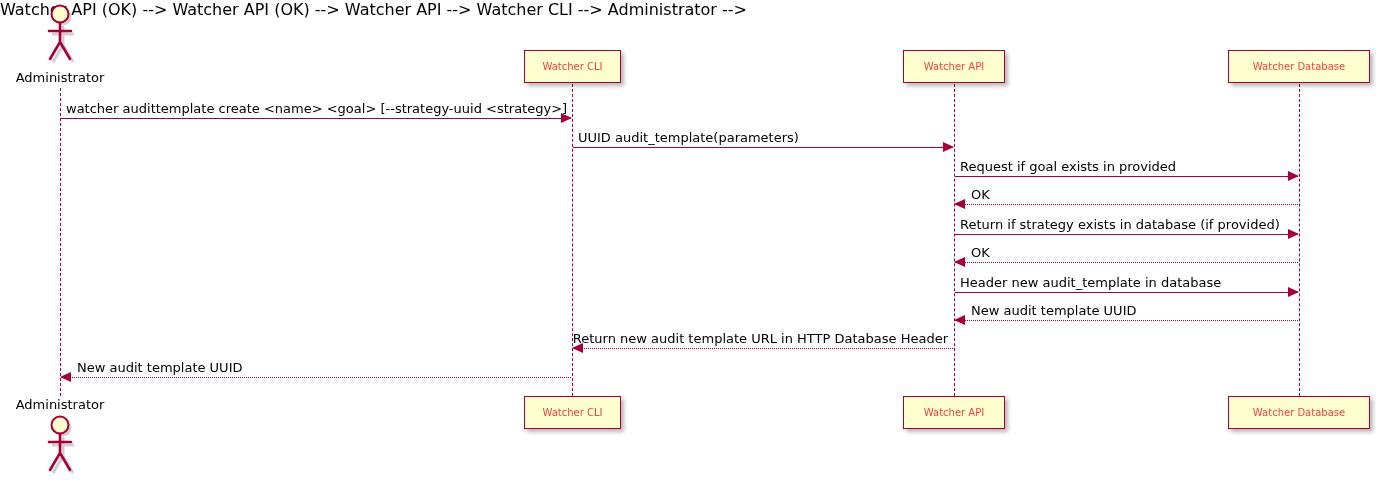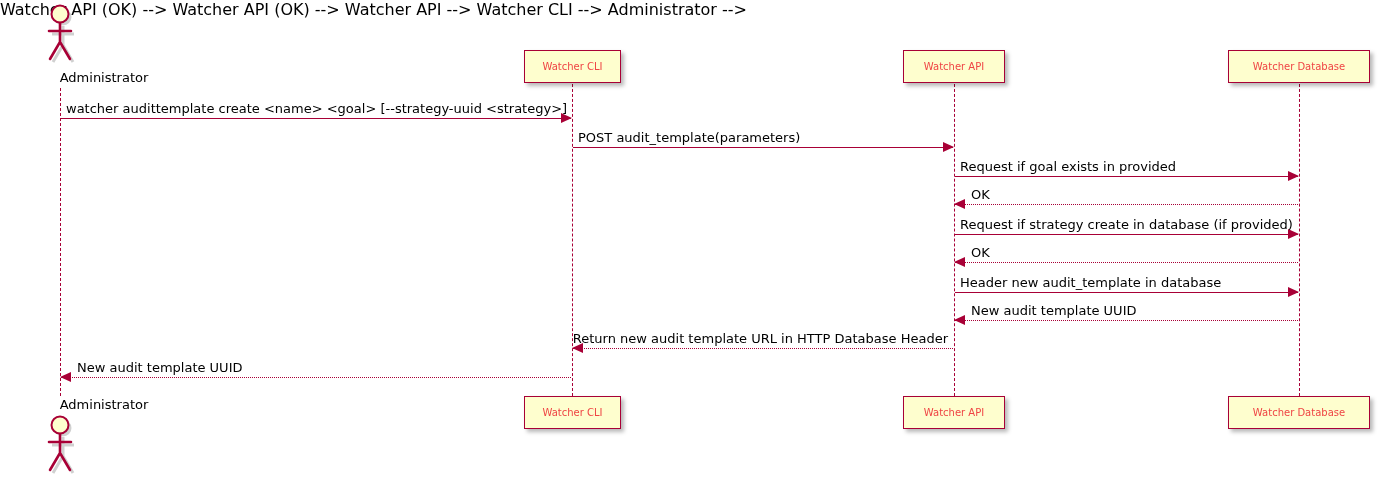--- a/index.html
+++ b/index.html
@@ -36,21 +36,20 @@
   
   .actor-figure {
     position: absolute;
   }
   .actor-label {
     position: absolute;
     font-size: 13px;
     color: #000000;
     white-space: nowrap;
     text-align: center;
-    margin-left: 44px;
   }
   
   .lifeline {
     position: absolute;
     width: 0;
     border-left: 1px dashed #A80036;
   }
   
   .msg {
     position: absolute;
@@ -168,42 +167,42 @@
   <div class="msg" style="left:61px; top:118px; width:510px;">
     <div class="msg-line solid"></div>
     <div class="arrowhead right"></div>
     <div class="msg-label left-anchor">watcher audittemplate create &lt;name&gt; &lt;goal&gt; [--strategy-uuid &lt;strategy&gt;]</div>
   </div>
 
   
   <div class="msg" style="left:573px; top:147px; width:380px;">
     <div class="msg-line solid"></div>
     <div class="arrowhead right"></div>
-    <div class="msg-label left-anchor">POST audit_template(parameters)</div>
+    <div class="msg-label left-anchor">UUID audit_template(parameters)</div>
   </div>
 
   
   <div class="msg" style="left:955px; top:176px; width:343px;">
     <div class="msg-line solid"></div>
     <div class="arrowhead right"></div>
     <div class="msg-label left-anchor">Request if goal exists in provided</div>
   </div>
 
    Watcher API (OK) --&gt;
   <div class="msg" style="left:955px; top:204px; width:343px;">
     <div class="msg-line dotted"></div>
     <div class="arrowhead left"></div>
     <div class="msg-label left-anchor" style="left:16px;">OK</div>
   </div>
 
   
   <div class="msg" style="left:955px; top:234px; width:343px;">
     <div class="msg-line solid"></div>
     <div class="arrowhead right"></div>
-    <div class="msg-label left-anchor">Request if strategy create in database (if provided)</div>
+    <div class="msg-label left-anchor">Return if strategy exists in database (if provided)</div>
   </div>
 
    Watcher API (OK) --&gt;
   <div class="msg" style="left:955px; top:262px; width:343px;">
     <div class="msg-line dotted"></div>
     <div class="arrowhead left"></div>
     <div class="msg-label left-anchor" style="left:16px;">OK</div>
   </div>
 
   

